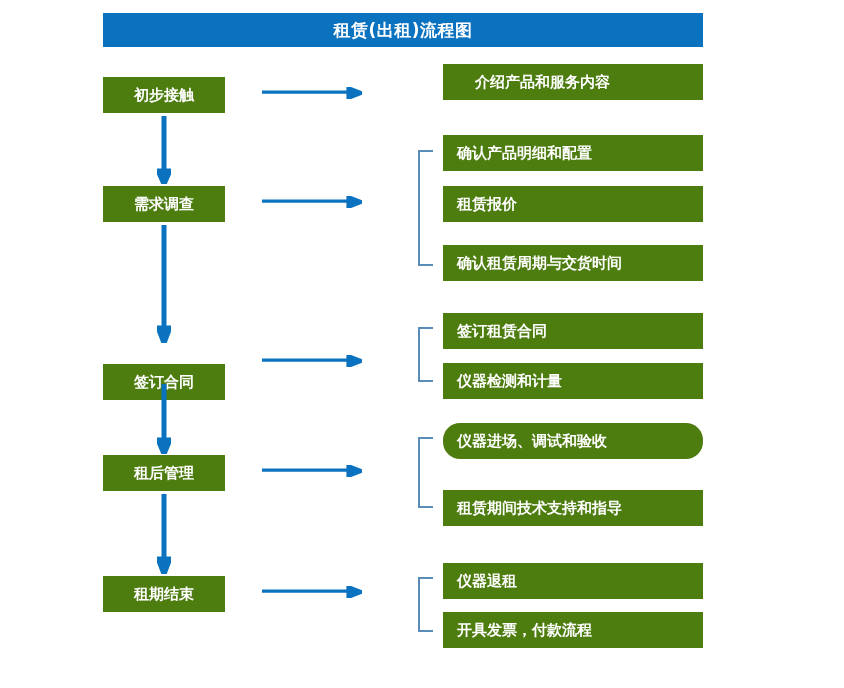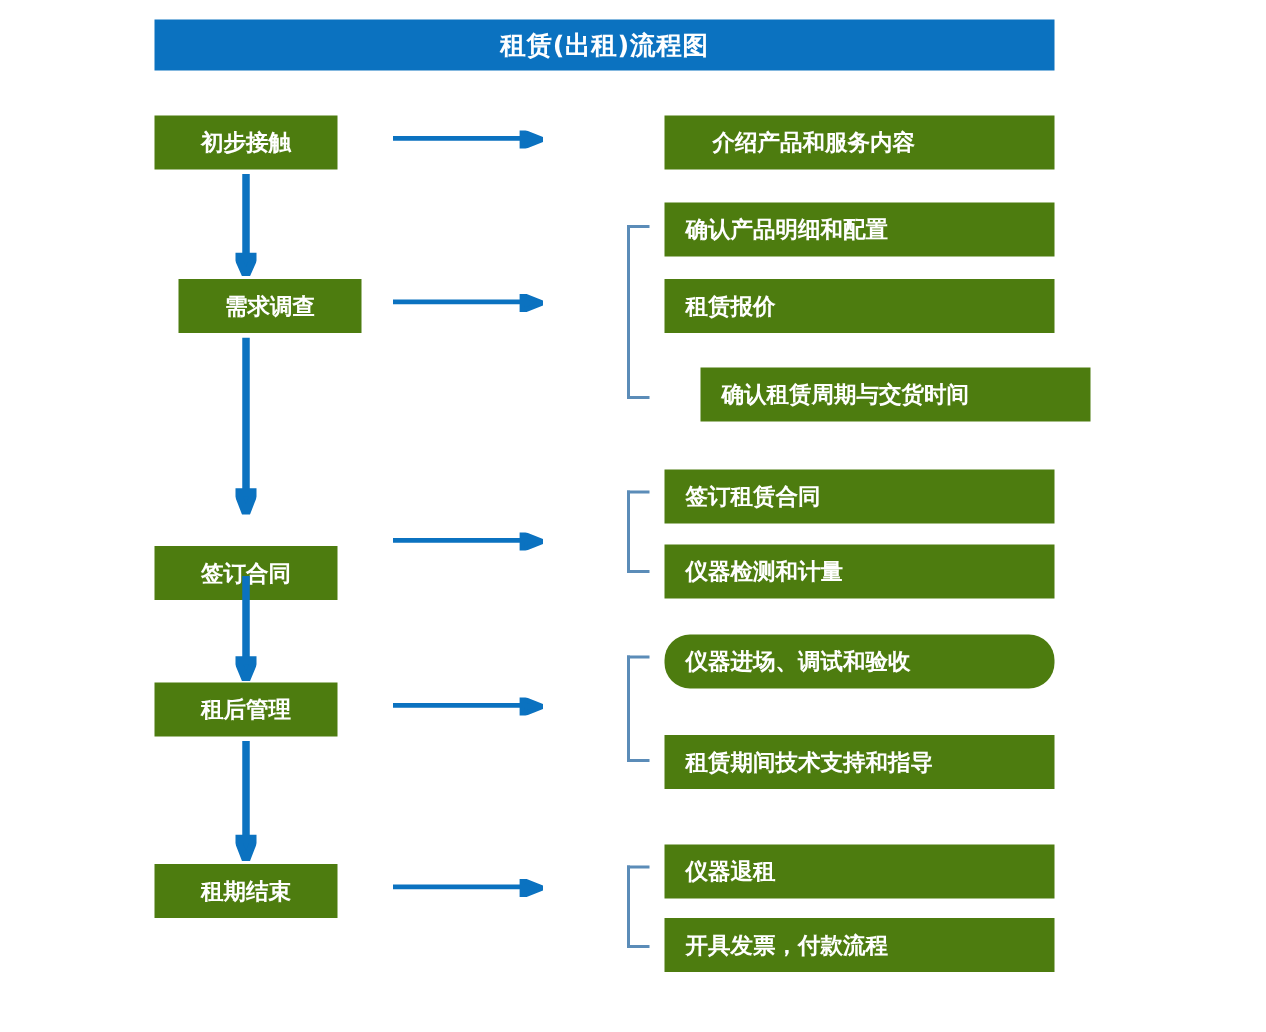--- a/index.html
+++ b/index.html
@@ -79,29 +79,29 @@
   }
 </style>
 </head>
 <body>
 
 <div id="canvas">
 
   <div class="title-bar">租赁(出租)流程图</div>
 
   <div class="node node-left" style="top:77px;">初步接触</div>
-  <div class="node node-left" style="top:186px;margin-left:16px;">需求调查</div>
+  <div class="node node-left" style="top:186px;">需求调查</div>
   <div class="node node-left" style="top:364px;">签订合同</div>
   <div class="node node-left" style="top:455px;">租后管理</div>
   <div class="node node-left" style="top:576px;">租期结束</div>
 
-  <div class="node node-right" style="top:77px;padding-left:32px;">介绍产品和服务内容</div>
+  <div class="node node-right" style="top:64px;padding-left:32px;">介绍产品和服务内容</div>
   <div class="node node-right" style="top:135px;">确认产品明细和配置</div>
   <div class="node node-right" style="top:186px;">租赁报价</div>
-  <div class="node node-right" style="top:245px;margin-left:24px;">确认租赁周期与交货时间</div>
+  <div class="node node-right" style="top:245px;">确认租赁周期与交货时间</div>
   <div class="node node-right" style="top:313px;">签订租赁合同</div>
   <div class="node node-right" style="top:363px;">仪器检测和计量</div>
   <div class="node node-right" style="top:423px;border-radius:17px;">仪器进场、调试和验收</div>
   <div class="node node-right" style="top:490px;">租赁期间技术支持和指导</div>
   <div class="node node-right" style="top:563px;">仪器退租</div>
   <div class="node node-right" style="top:612px;">开具发票，付款流程</div>
 
   <svg class="arrow-h" style="left:262px; top:87px;" viewBox="0 0 100 12">
       <path d="M0 5.2 H88 M86 0.5 L100 6 L86 11.5 Z" fill="#0B72C0" stroke="#0B72C0" stroke-width="3.2" stroke-linejoin="miter"></path>
     </svg>

